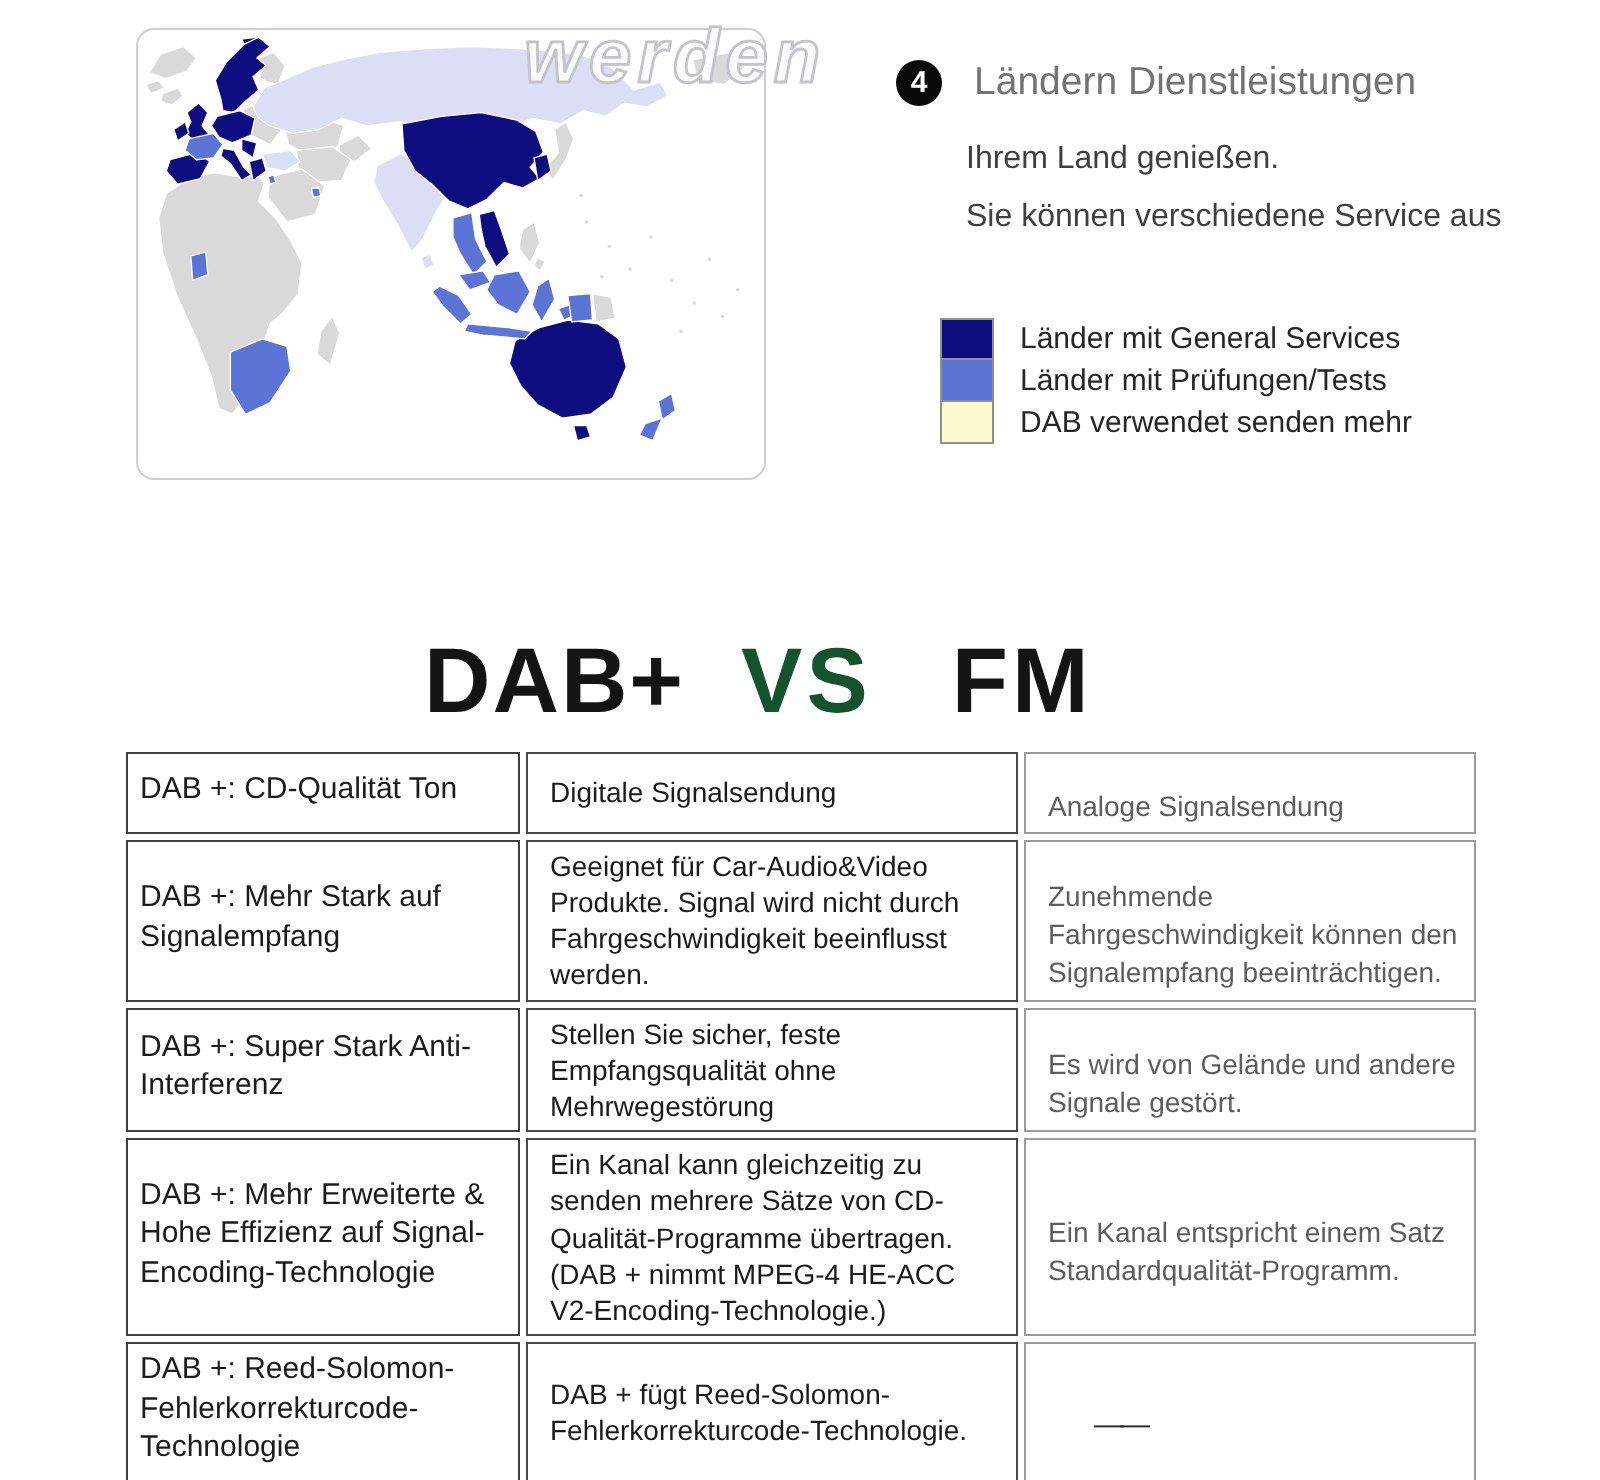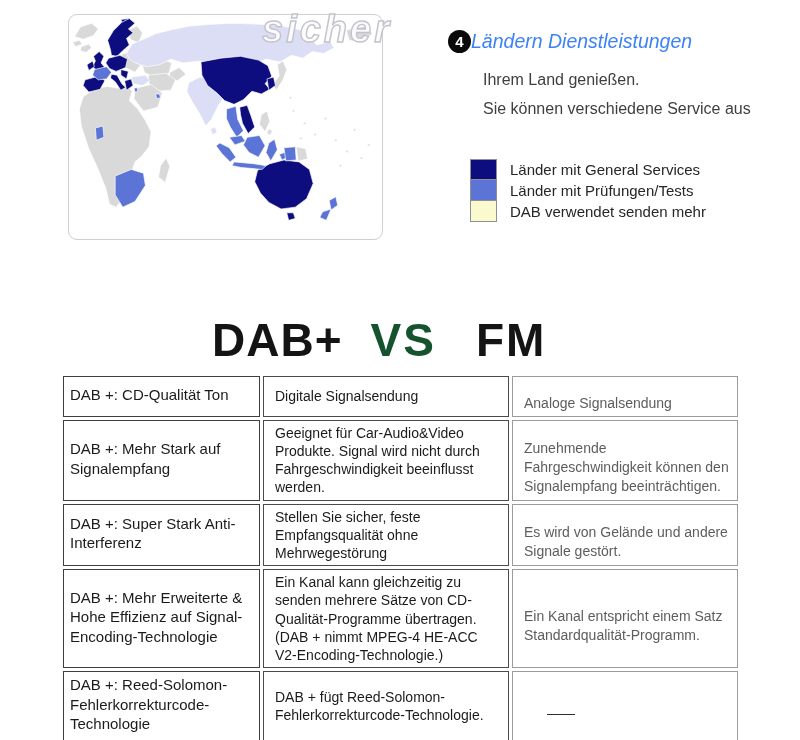--- a/index.html
+++ b/index.html
@@ -30,21 +30,21 @@
   }
 
   
   .info{position:absolute;left:448px;top:30px;width:330px;}
   .info-head{display:flex;align-items:center;}
   .badge{
     width:23px;height:23px;border-radius:50%;background:#0a0a0a;color:#fff;
     font-size:15px;font-weight:bold;display:flex;align-items:center;justify-content:center;
     flex:0 0 23px;
   }
-  .info-title{margin-left:0;font-size:19.5px;color:#3b82f6;font-style:italic;}
+  .info-title{margin-left:16px;font-size:19.5px;color:#737373;}
   .info-sub{margin-left:35px;margin-top:12px;font-size:16px;color:#3f3f3f;line-height:29px;}
 
   
   .legend{position:absolute;left:470px;top:159px;}
   .legend-row{display:flex;align-items:center;height:21px;}
   .legend-swatch{
     width:27px;height:21px;box-sizing:border-box;border:1px solid #909090;flex:0 0 27px;
   }
   .legend-row + .legend-row .legend-swatch{border-top:none;}
   .legend-label{margin-left:13px;font-size:15px;color:#262626;white-space:nowrap;}
@@ -148,21 +148,21 @@
       <path class="c-blue" d="M175,153 L196,155 209,157 205,161 183,159 173,157 Z"></path>
       <path class="c-blue" d="M212,133 L218,129 221,140 214,152 209,143 Z"></path>
       <path class="c-blue" d="M223,145 l6,-2 3,5 -6,3 Z"></path>
       <path class="c-blue" d="M228,138 L240,137 241,151 230,152 Z"></path>
       <path class="c-blue" d="M276,194 L283,190 285,199 278,204 Z"></path>
       <path class="c-blue" d="M269,206 L278,203 273,215 266,212 Z"></path>
     </g>
   </svg>
 </div>
 
-<div class="watermark">sicher</div>
+<div class="watermark">werden</div>
 
 <div class="info">
   <div class="info-head">
     <div class="badge">4</div>
     <div class="info-title">Ländern Dienstleistungen</div>
   </div>
   <div class="info-sub">
     <div>Ihrem Land genießen.</div>
     <div>Sie können verschiedene Service aus</div>
   </div>

